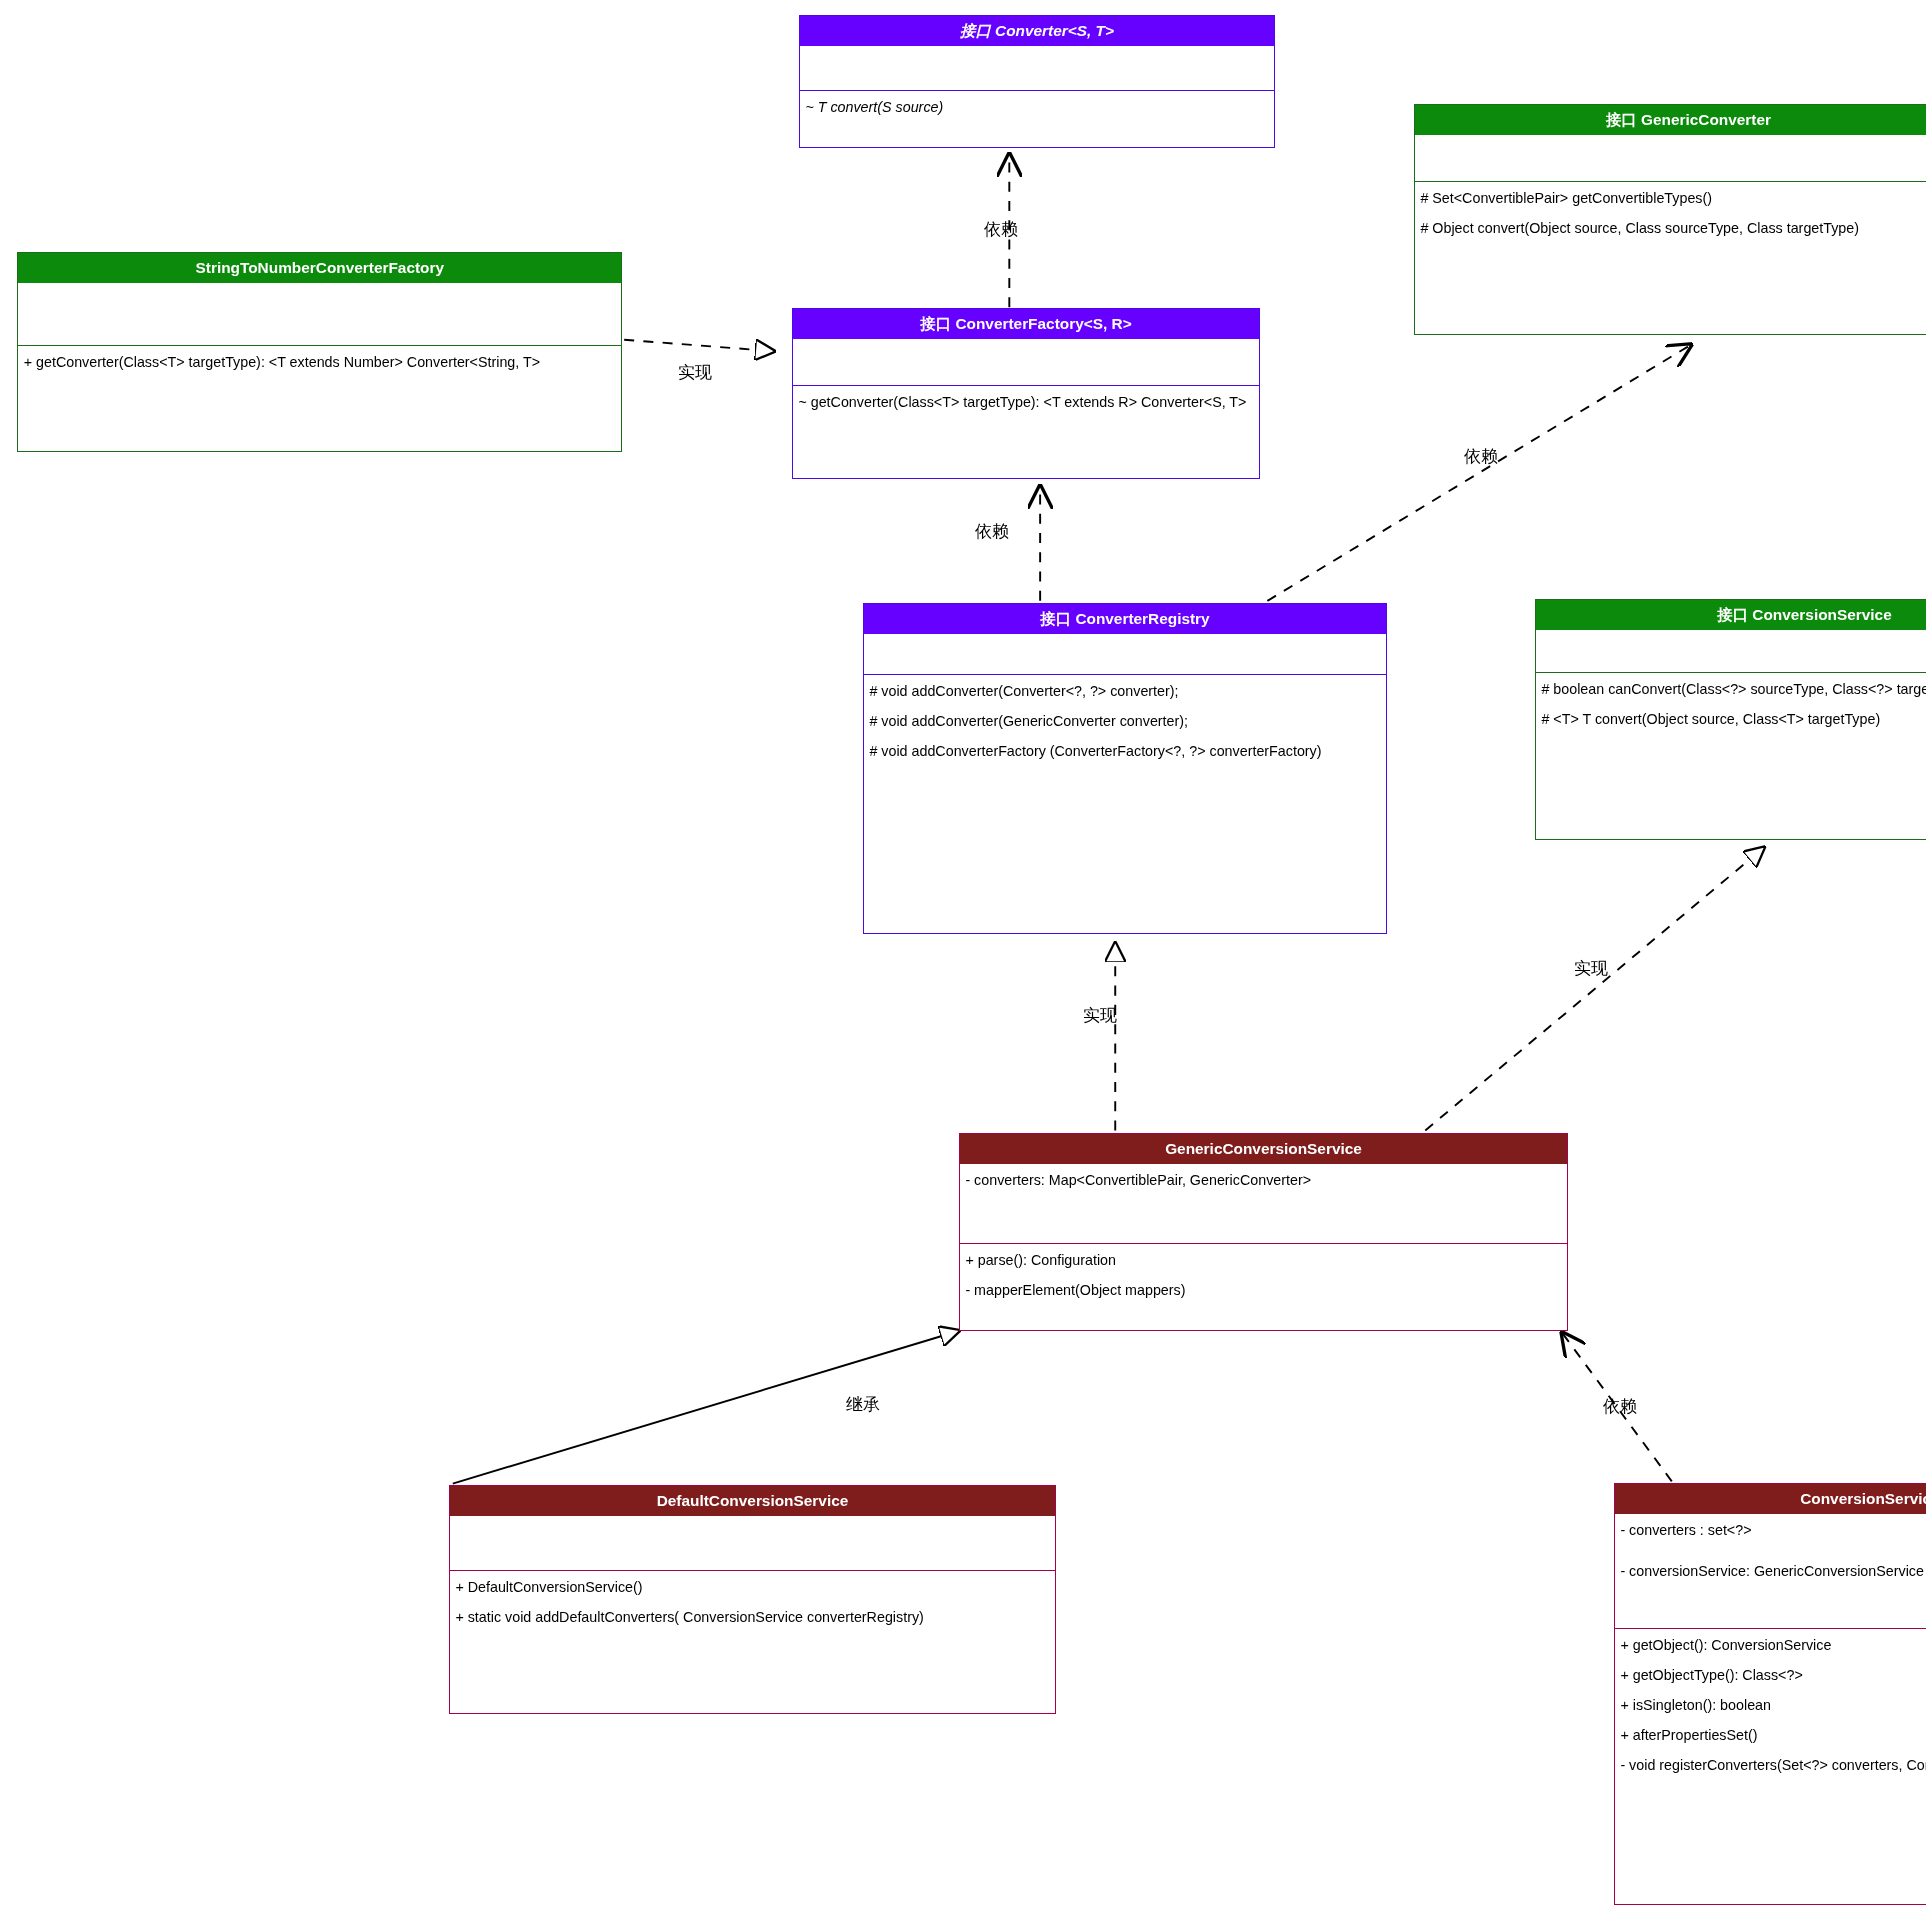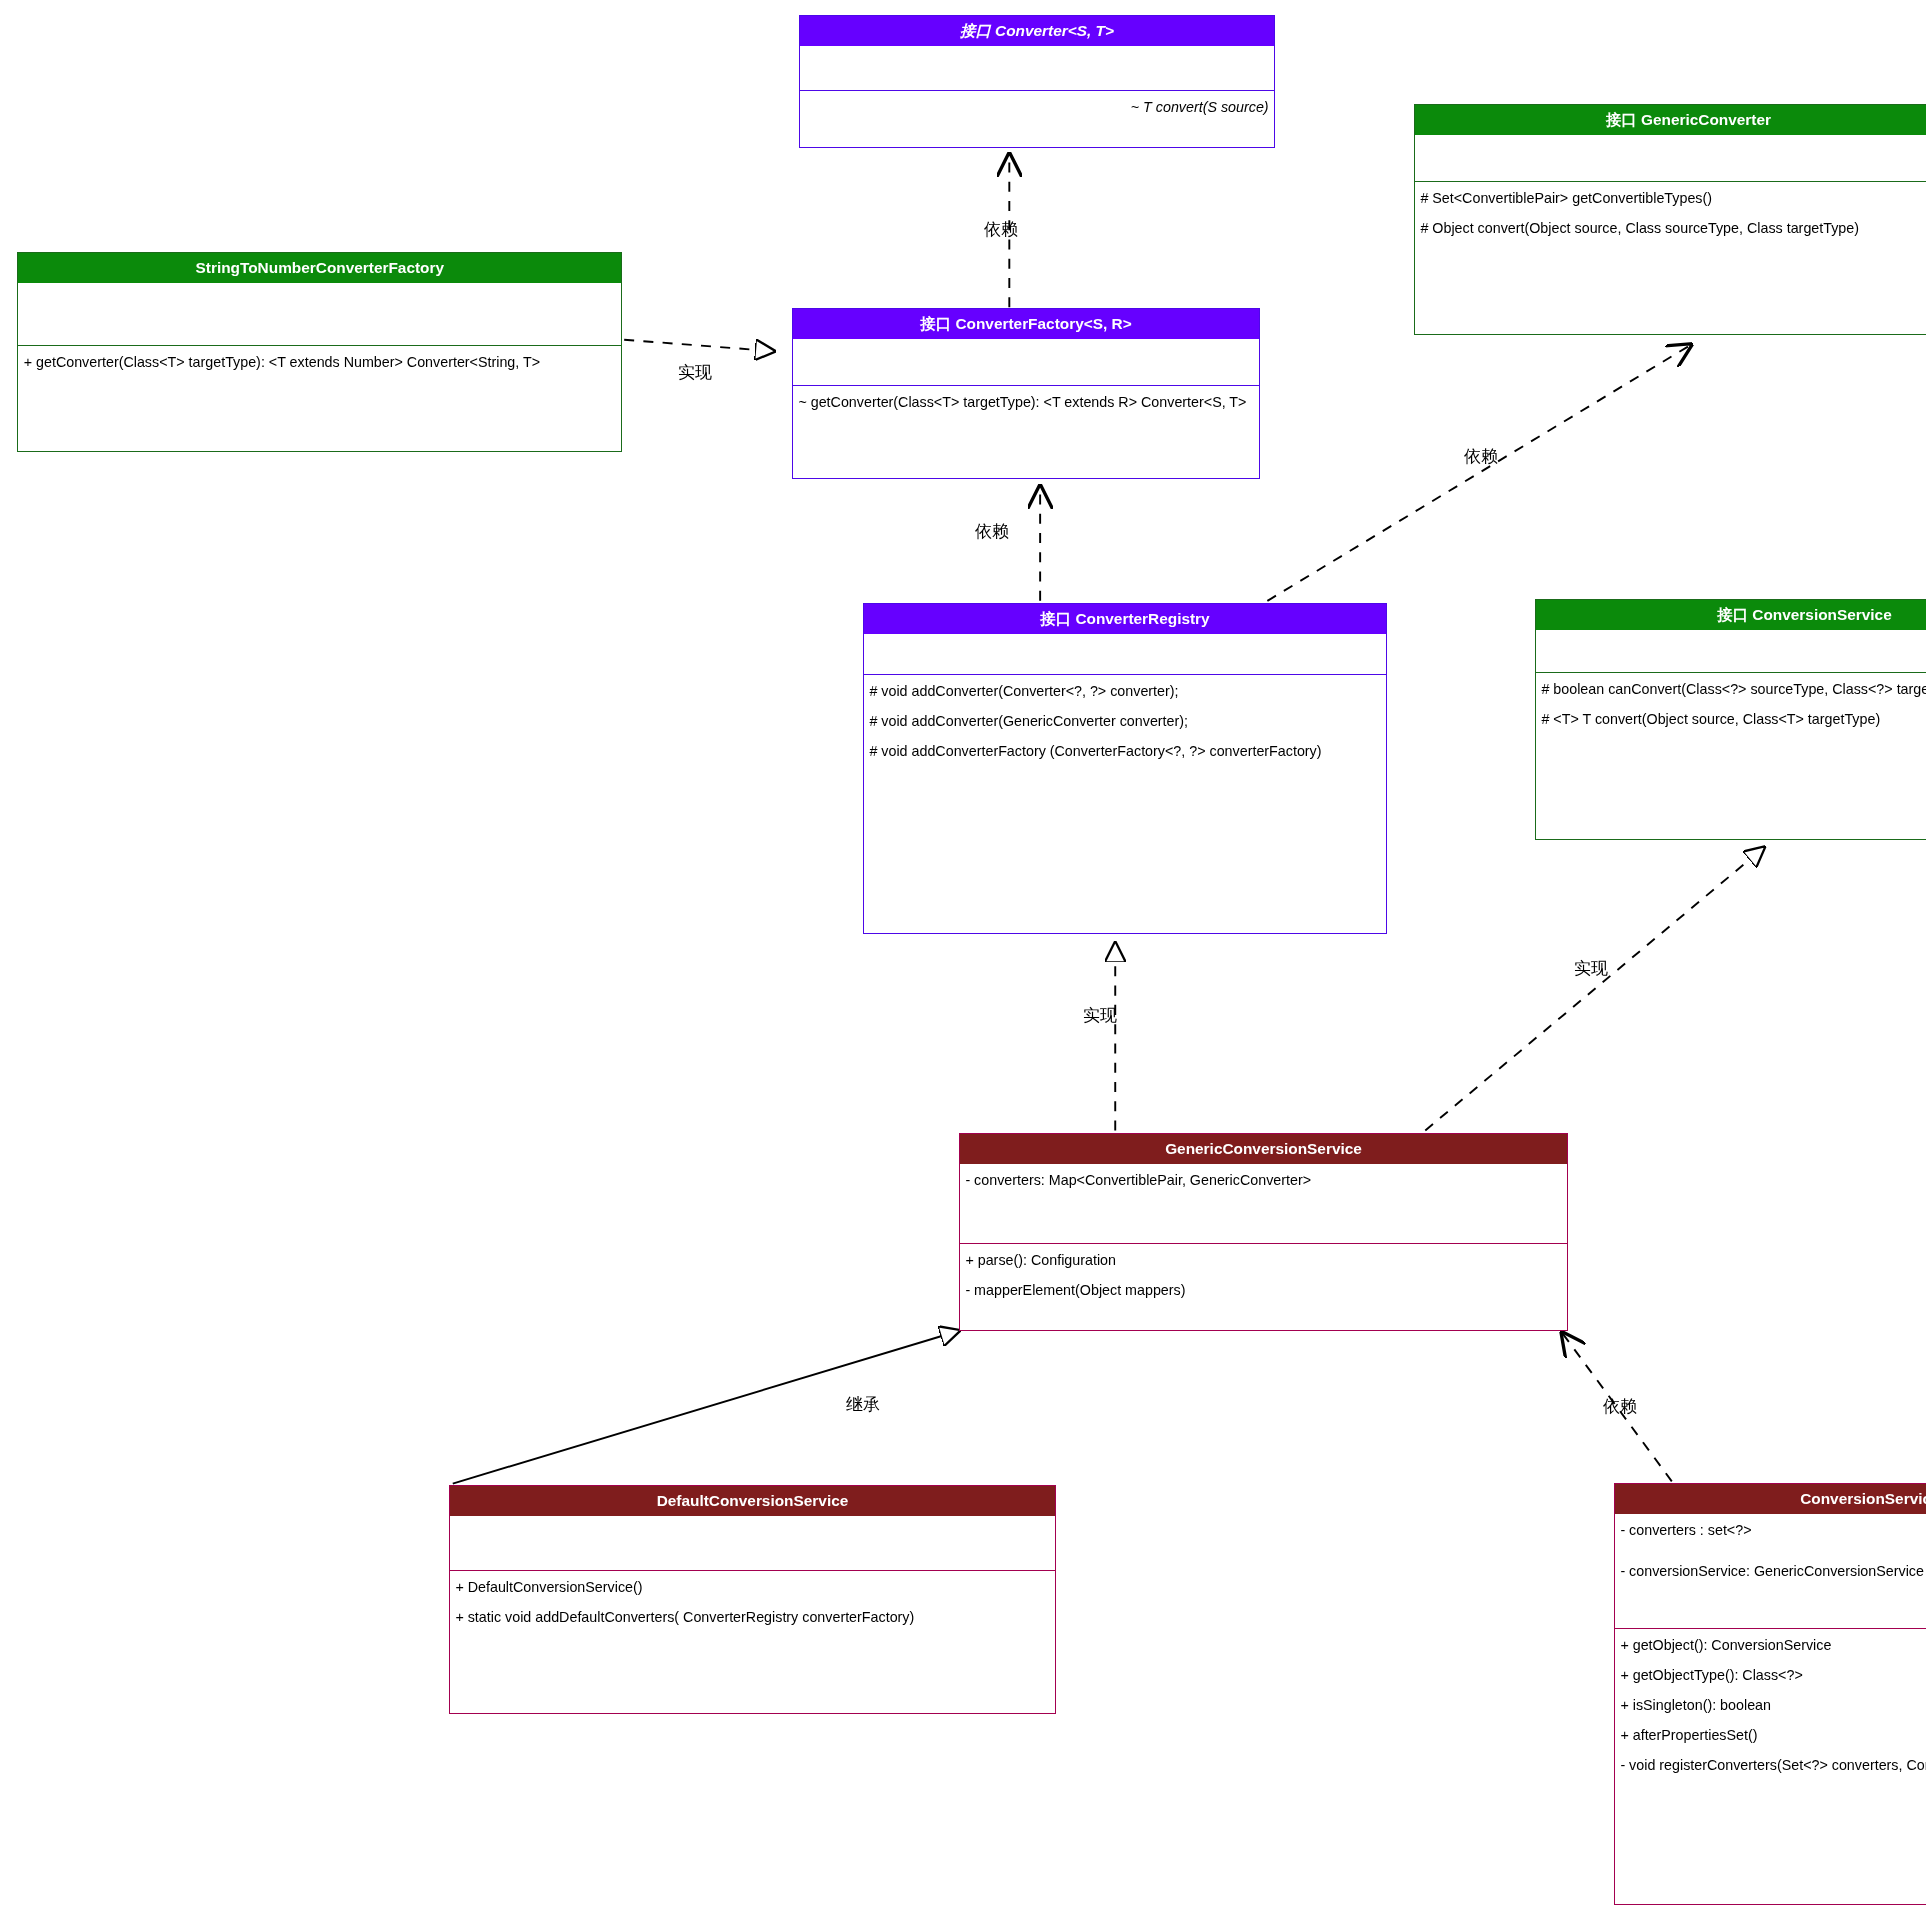--- a/index.html
+++ b/index.html
@@ -123,21 +123,21 @@
     </g>
 
     <g>
       <line x1="4340" y1="3846" x2="4055" y2="3460" stroke="#000" stroke-width="5" stroke-dasharray="26 24" marker-end="url(#open-arrow)"></line>
     </g>
   </svg>
 
   <div class="uml-class style-iface-purple" style="left:799px; top:14.6px; width:476px; height:133px;font-style:italic;">
     <div class="uml-header">接口 Converter&lt;S, T&gt;</div>
     <div class="uml-attrs" style="height:44px;"></div>
-    <div class="uml-ops" style="border-top-color:#4d08e8;text-align:right;">
+    <div class="uml-ops" style="border-top-color:#4d08e8;">
       <div class="uml-line">~ T convert(S source)</div>
     </div>
   </div>
 
   <div class="uml-class style-green" style="left:1414px; top:104px; width:549px; height:231px;">
     <div class="uml-header">接口 GenericConverter</div>
     <div class="uml-attrs" style="height:46px;"></div>
     <div class="uml-ops">
       <div class="uml-line"># Set&lt;ConvertiblePair&gt; getConvertibleTypes()</div>
       <div class="uml-line"># Object convert(Object source, Class sourceType, Class targetType)</div>
@@ -188,21 +188,21 @@
       <div class="uml-line">+ parse(): Configuration</div>
       <div class="uml-line">- mapperElement(Object mappers)</div>
     </div>
   </div>
 
   <div class="uml-class style-magenta" style="left:449px; top:1485px; width:607px; height:229px;">
     <div class="uml-header">DefaultConversionService</div>
     <div class="uml-attrs" style="height:54px;"></div>
     <div class="uml-ops">
       <div class="uml-line">+ DefaultConversionService()</div>
-      <div class="uml-line">+ static void addDefaultConverters( ConverterRegistry converterFactory)</div>
+      <div class="uml-line">+ static void addDefaultConverters( ConversionService converterRegistry)</div>
     </div>
   </div>
 
   <div class="uml-class style-magenta" style="left:1614px; top:1483px; width:605px; height:422px;">
     <div class="uml-header">ConversionServiceFactoryBean</div>
     <div class="uml-attrs" style="height:114px;">
       <div class="uml-line" style="margin-bottom:22.3px;">- converters : set&lt;?&gt;</div>
       <div class="uml-line">- conversionService: GenericConversionService</div>
     </div>
     <div class="uml-ops">

